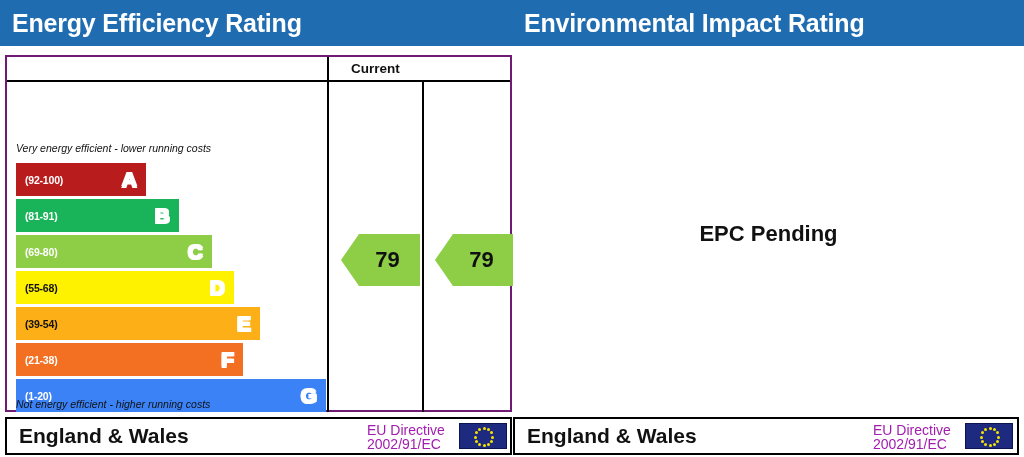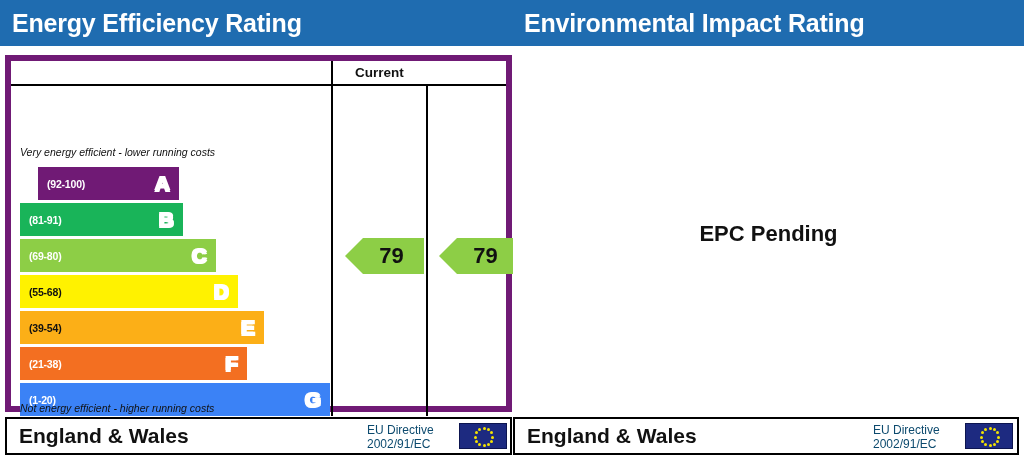--- a/index.html
+++ b/index.html
@@ -21,21 +21,21 @@
     font-size: 25px; font-weight: bold; color: #ffffff;
     letter-spacing: -0.2px; white-space: nowrap;
   }
   .header-title.left  { left: 12px; }
   .header-title.right { left: 524px; }
 
   
   .epc-table {
     position: absolute; left: 5px; top: 55px;
     width: 507px; height: 357px;
-    border: 6px solid #701a75; background: #fff;
+    border: 2px solid #701a75; background: #fff;
   }
   .epc-head {
     position: absolute; left: 0; top: 0; width: 100%; height: 25px;
     border-bottom: 2px solid #000;
   }
   .epc-head .cell {
     position: absolute; top: 0; height: 23px;
     font-size: 13.5px; font-weight: bold; color: #111;
     display: flex; align-items: center; justify-content: center;
   }
@@ -66,21 +66,21 @@
     font-size: 10.5px; font-weight: bold; letter-spacing: -0.2px;
   }
   .band .letter {
     position: absolute; right: 9px;
     font-size: 21px; font-weight: bold;
     text-shadow: -1px -1px 0 #fff, 1px -1px 0 #fff, -1px 1px 0 #fff, 1px 1px 0 #fff;
   }
 
   
   .arrow {
-    position: absolute; height: 36px; width: 79px;
+    position: absolute; height: 52px; width: 79px;
     display: flex; align-items: center; justify-content: center;
     font-size: 22px; font-weight: bold; color: #111;
     clip-path: polygon(18px 0, 100% 0, 100% 100%, 18px 100%, 0 50%);
     padding-left: 14px;
   }
   .arrow.cur { left: 334px; }
   .arrow.pot { left: 428px; }
 
   
   .pending-panel {
@@ -96,21 +96,21 @@
     border: 2px solid #000; background: #fff; padding-left: 24px;
   }
   .footer.left  { left: 5px;   width: 507px; }
   .footer.right { left: 513px; width: 506px; }
   .footer .region {
     position: absolute; left: 12px; top: 5px;
     font-size: 21px; font-weight: bold; color: #111; white-space: nowrap;
   }
   .footer .directive {
     position: absolute; top: 4px;
-    font-size: 12px; line-height: 14px; color: #0c4a6e;
+    font-size: 14px; line-height: 14px; color: #a21caf;
     text-align: left; white-space: nowrap;
   }
   .footer.left  .directive { left: 360px; }
   .footer.right .directive { left: 358px; }
 
   .euflag {
     position: absolute; top: 4px; width: 48px; height: 26px;
     background: #1d2a80; border: 1px solid #0d1550;
   }
   .footer.left  .euflag { left: 452px; }
@@ -134,21 +134,21 @@
     <div class="epc-head">
       <div class="cell current">Current</div>
     </div>
 
     <div class="vline v1"></div>
     <div class="vline v2"></div>
 
     <div class="note top">Very energy efficient - lower running costs</div>
 
     <div class="bands" id="bands">
-        <div class="band" style="width: 141px; background: #701a75; margin-left: 18px;">
+        <div class="band" style="width: 130px; background: #b91c1c;">
           <span class="range" style="color: rgb(255, 255, 255);">(92-100)</span>
           <span class="letter" style="color: rgb(255, 255, 255);">A</span>
         </div>
         <div class="band" style="width: 163px; background: rgb(25, 180, 89);">
           <span class="range" style="color: rgb(255, 255, 255);">(81-91)</span>
           <span class="letter" style="color: rgb(255, 255, 255);">B</span>
         </div>
         <div class="band" style="width: 196px; background: rgb(141, 206, 70);">
           <span class="range" style="color: rgb(255, 255, 255);">(69-80)</span>
           <span class="letter" style="color: rgb(255, 255, 255);">C</span>

